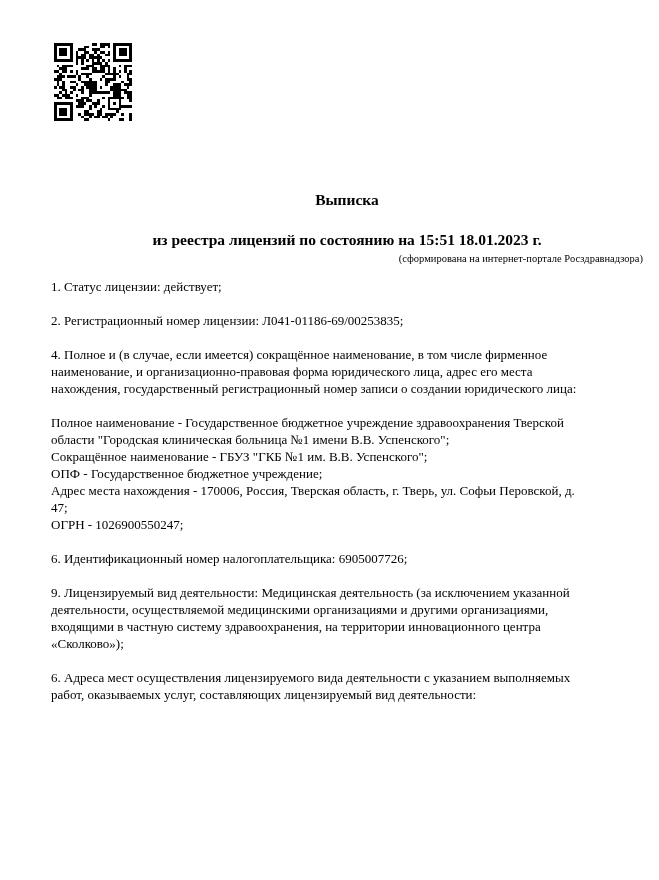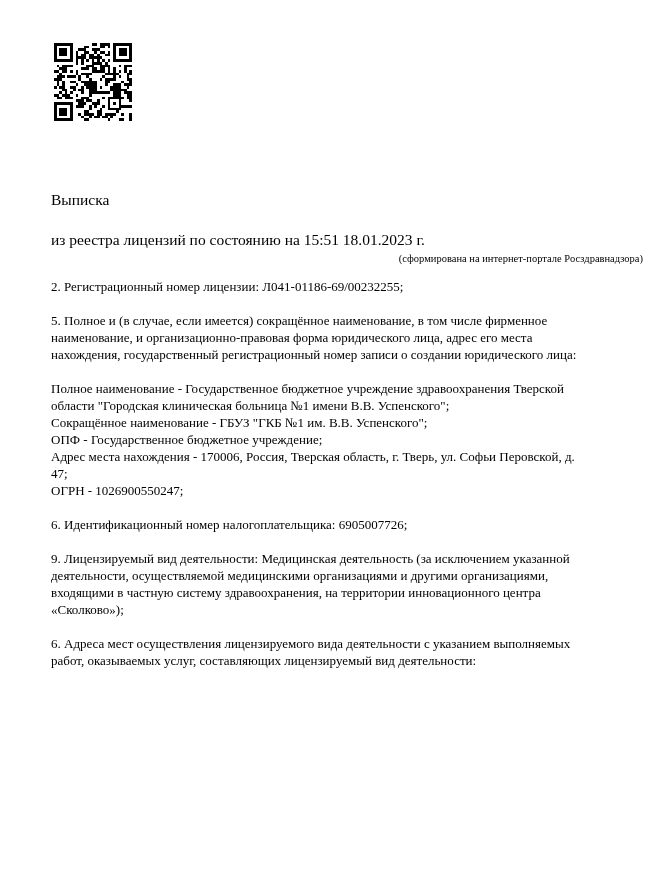--- a/index.html
+++ b/index.html
@@ -18,21 +18,22 @@
     top: 43px;
     width: 78px;
     height: 78px;
     shape-rendering: crispEdges;
   }
   .title {
     position: absolute;
     left: 51px;
     top: 170px;
     width: 592px;
-    font-weight: normal;
+    text-align: center;
+    font-weight: bold;
     font-size: 15.5px;
     line-height: 20px;
     white-space: pre-line;
   }
   .subtitle {
     position: absolute;
     left: 51px;
     top: 228px;
     width: 592px;
     text-align: right;
@@ -475,22 +476,23 @@
     </svg>
 
   <div class="title">
     <div>Выписка</div>
     <div>из реестра лицензий по состоянию на 15:51 18.01.2023 г.</div>
   </div>
 
   <div class="subtitle">(сформирована на интернет-портале Росздравнадзора)</div>
 
   <div class="body">
-    <p class="para">2. Регистрационный номер лицензии: Л041-01186-69/00232255;</p>
-    <p class="para">5. Полное и (в случае, если имеется) сокращённое наименование, в том числе фирменное
+    <p class="para">1. Статус лицензии: действует;</p>
+    <p class="para">2. Регистрационный номер лицензии: Л041-01186-69/00253835;</p>
+    <p class="para">4. Полное и (в случае, если имеется) сокращённое наименование, в том числе фирменное
 наименование, и организационно-правовая форма юридического лица, адрес его места
 нахождения, государственный регистрационный номер записи о создании юридического лица:</p>
     <p class="para">Полное наименование - Государственное бюджетное учреждение здравоохранения Тверской
 области "Городская клиническая больница №1 имени В.В. Успенского";
 Сокращённое наименование - ГБУЗ "ГКБ №1 им. В.В. Успенского";
 ОПФ - Государственное бюджетное учреждение;
 Адрес места нахождения - 170006, Россия, Тверская область, г. Тверь, ул. Софьи Перовской, д.
 47;
 ОГРН - 1026900550247;</p>
     <p class="para">6. Идентификационный номер налогоплательщика: 6905007726;</p>

